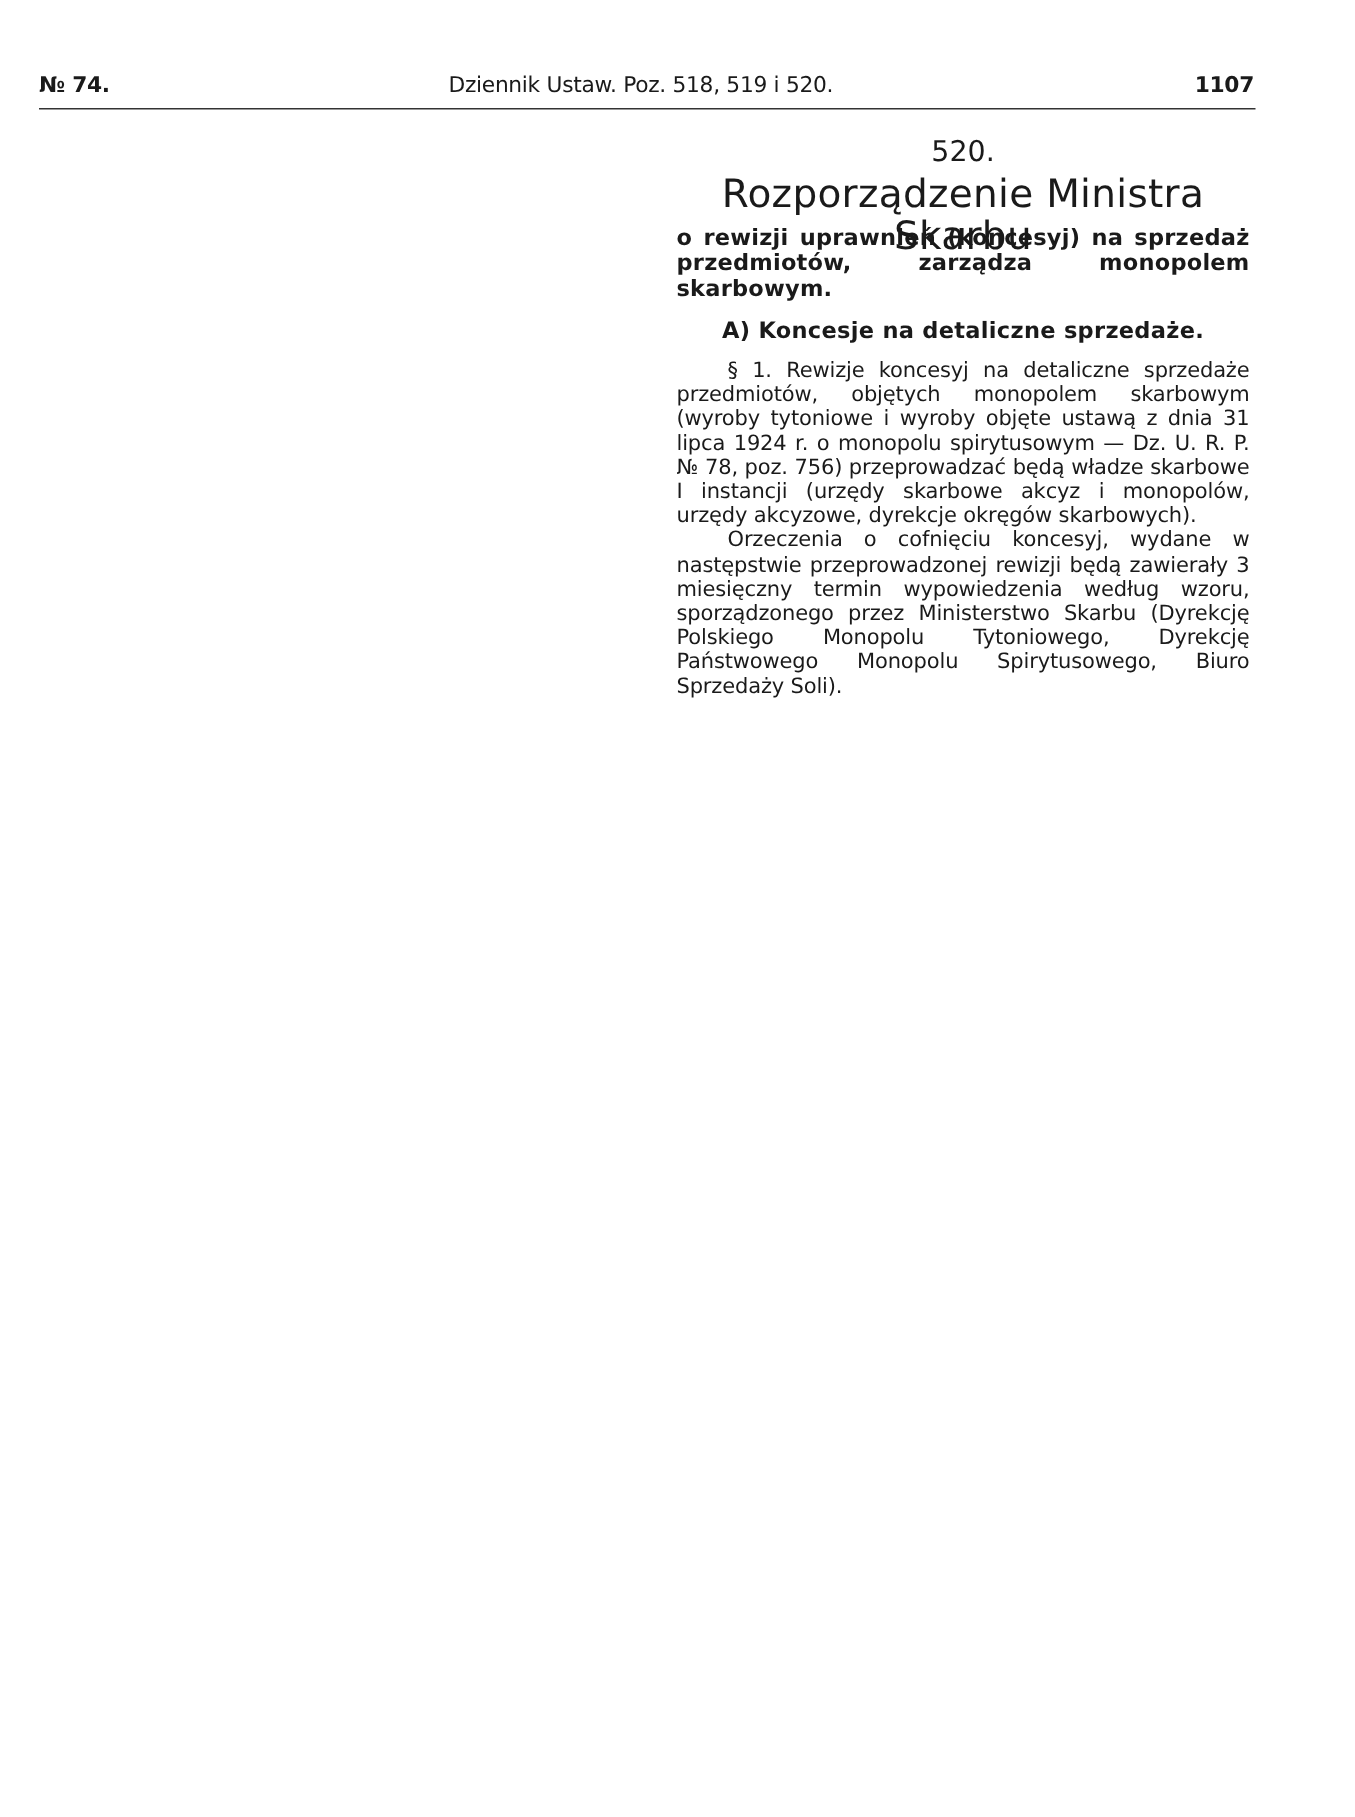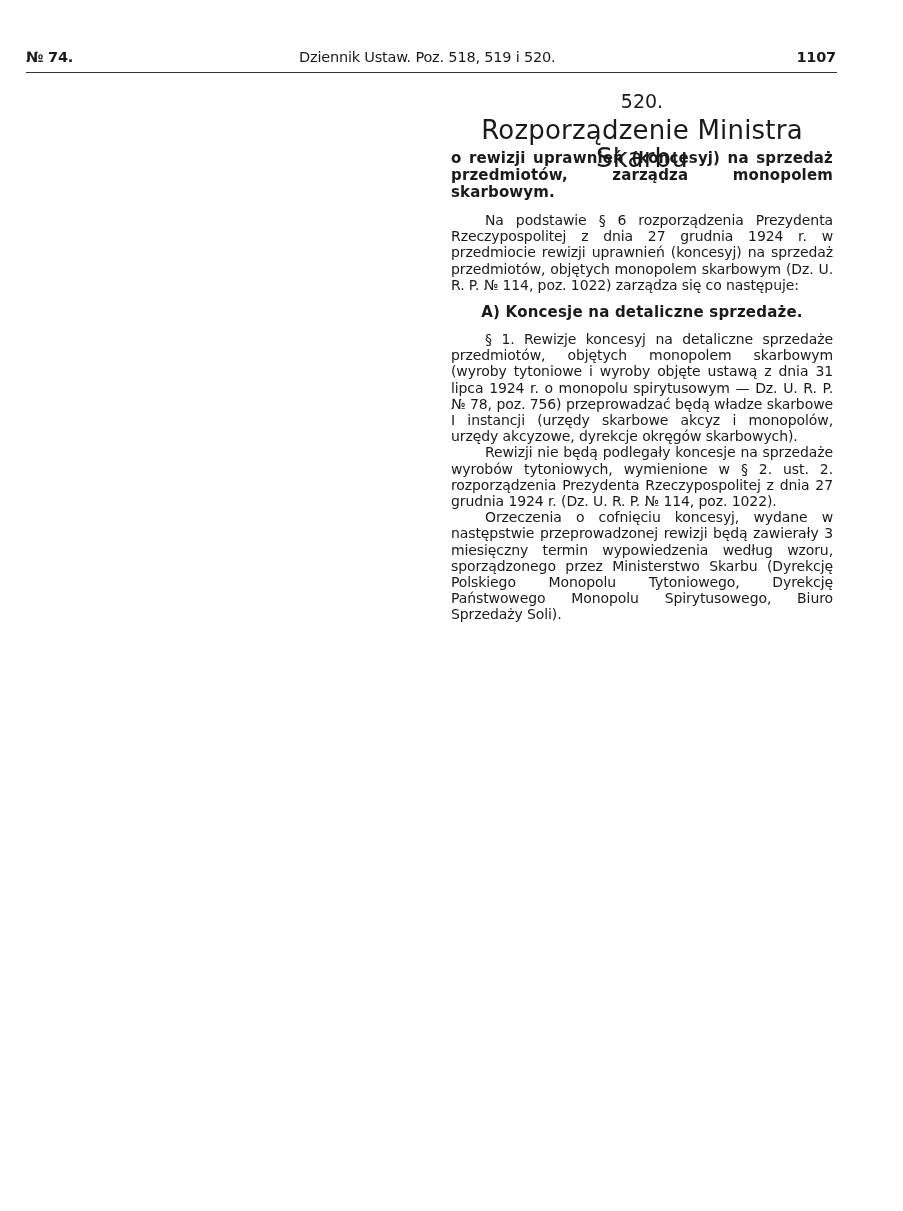--- a/index.html
+++ b/index.html
@@ -36,18 +36,16 @@
 </div>
 <div class="rule"></div>
 
 <div class="col">
   <div class="docnum c">520.</div>
   <div class="heading c">Rozporządzenie Ministra Skarbu</div>
   <div class="subject">
     <span>o rewizji uprawnień (koncesyj) na sprzedaż</span>
     <span class="l2">przedmiotów, zarządza monopolem skarbowym.</span>
   </div>
-  <p class="indent intro">Na podstawie § 6 rozporządzenia Prezydenta Rzeczypospolitej z dnia 27 grudnia 1924 r. w przedmiocie rewizji uprawnień (koncesyj) na sprzedaż przedmiotów, objętych monopolem skarbowym (Dz. U. R. P. № 114, poz. 1022) zarządza się co następuje:</p>
   <div class="section">A) Koncesje na detaliczne sprzedaże.</div>
   <p class="indent">§ 1. Rewizje koncesyj na detaliczne sprzedaże przedmiotów, objętych monopolem skarbowym (wyroby tytoniowe i wyroby objęte ustawą z dnia 31 lipca 1924 r. o monopolu spirytusowym — Dz. U. R. P. № 78, poz. 756) przeprowadzać będą władze skarbowe I instancji (urzędy skarbowe akcyz i monopolów, urzędy akcyzowe, dyrekcje okręgów skarbowych).</p>
-  <p class="indent">Rewizji nie będą podlegały koncesje na sprzedaże wyrobów tytoniowych, wymienione w § 2. ust. 2. rozporządzenia Prezydenta Rzeczypospolitej z dnia 27 grudnia 1924 r. (Dz. U. R. P. № 114, poz. 1022).</p>
   <p class="indent">Orzeczenia o cofnięciu koncesyj, wydane w następstwie przeprowadzonej rewizji będą zawierały 3 miesięczny termin wypowiedzenia według wzoru, sporządzonego przez Ministerstwo Skarbu (Dyrekcję Polskiego Monopolu Tytoniowego, Dyrekcję Państwowego Monopolu Spirytusowego, Biuro Sprzedaży Soli).</p>
 </div>
 
 </body></html>

